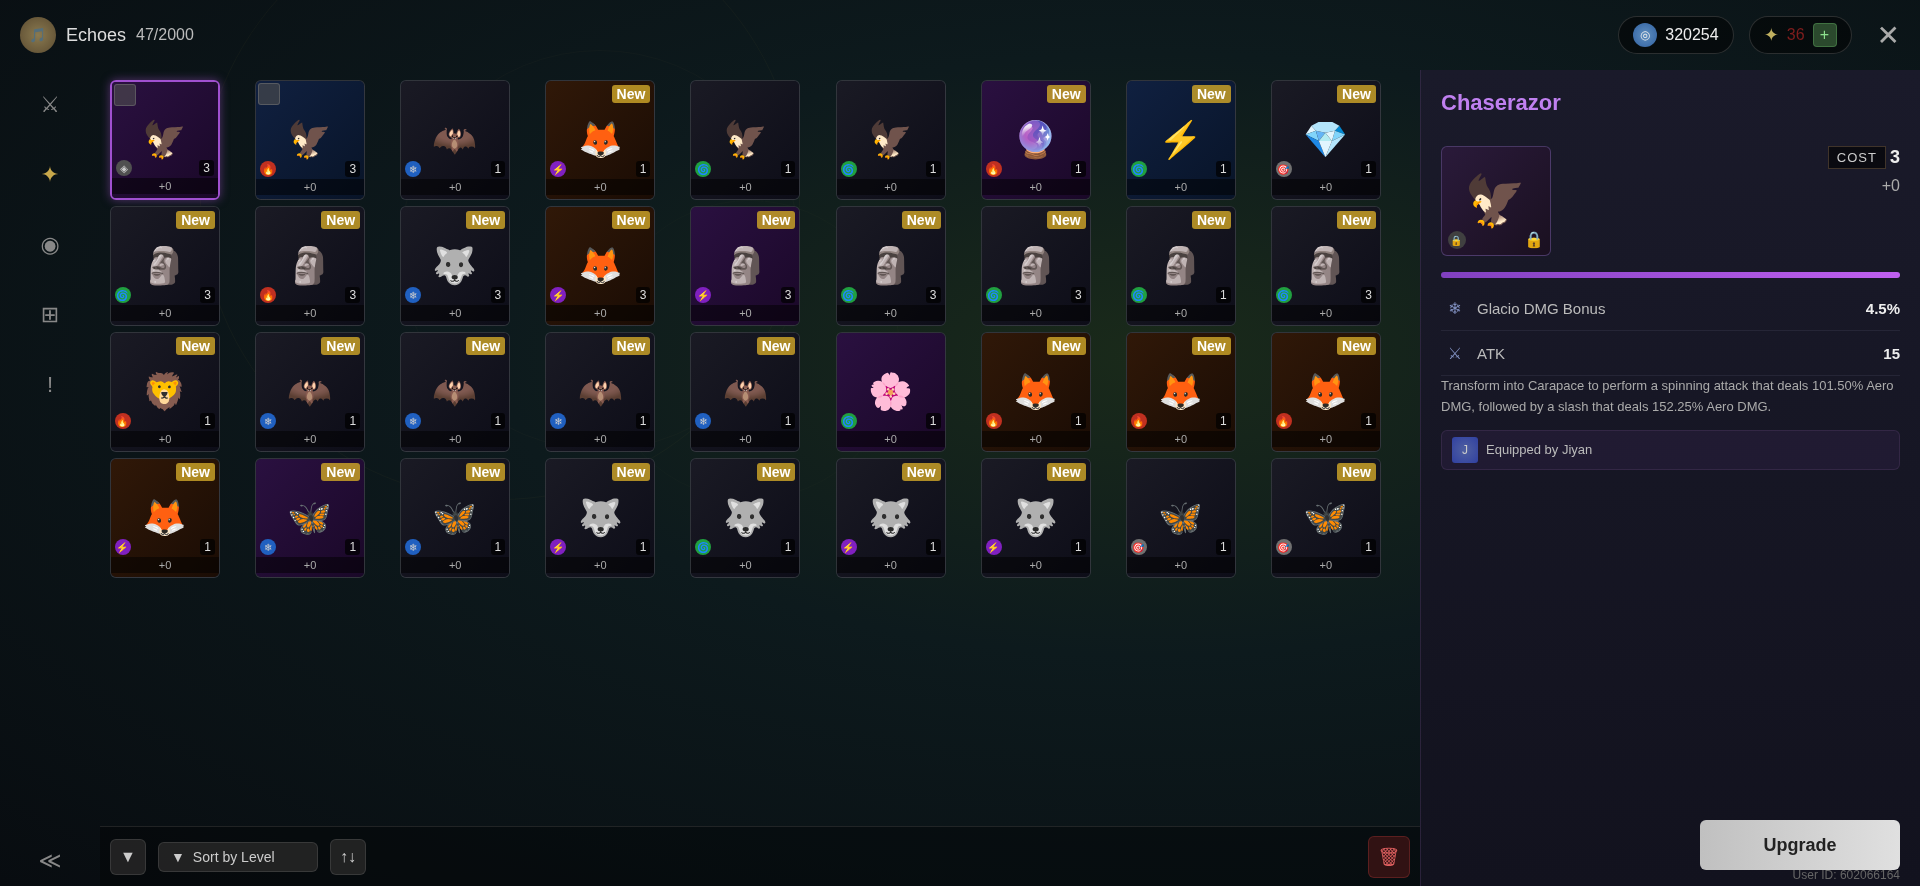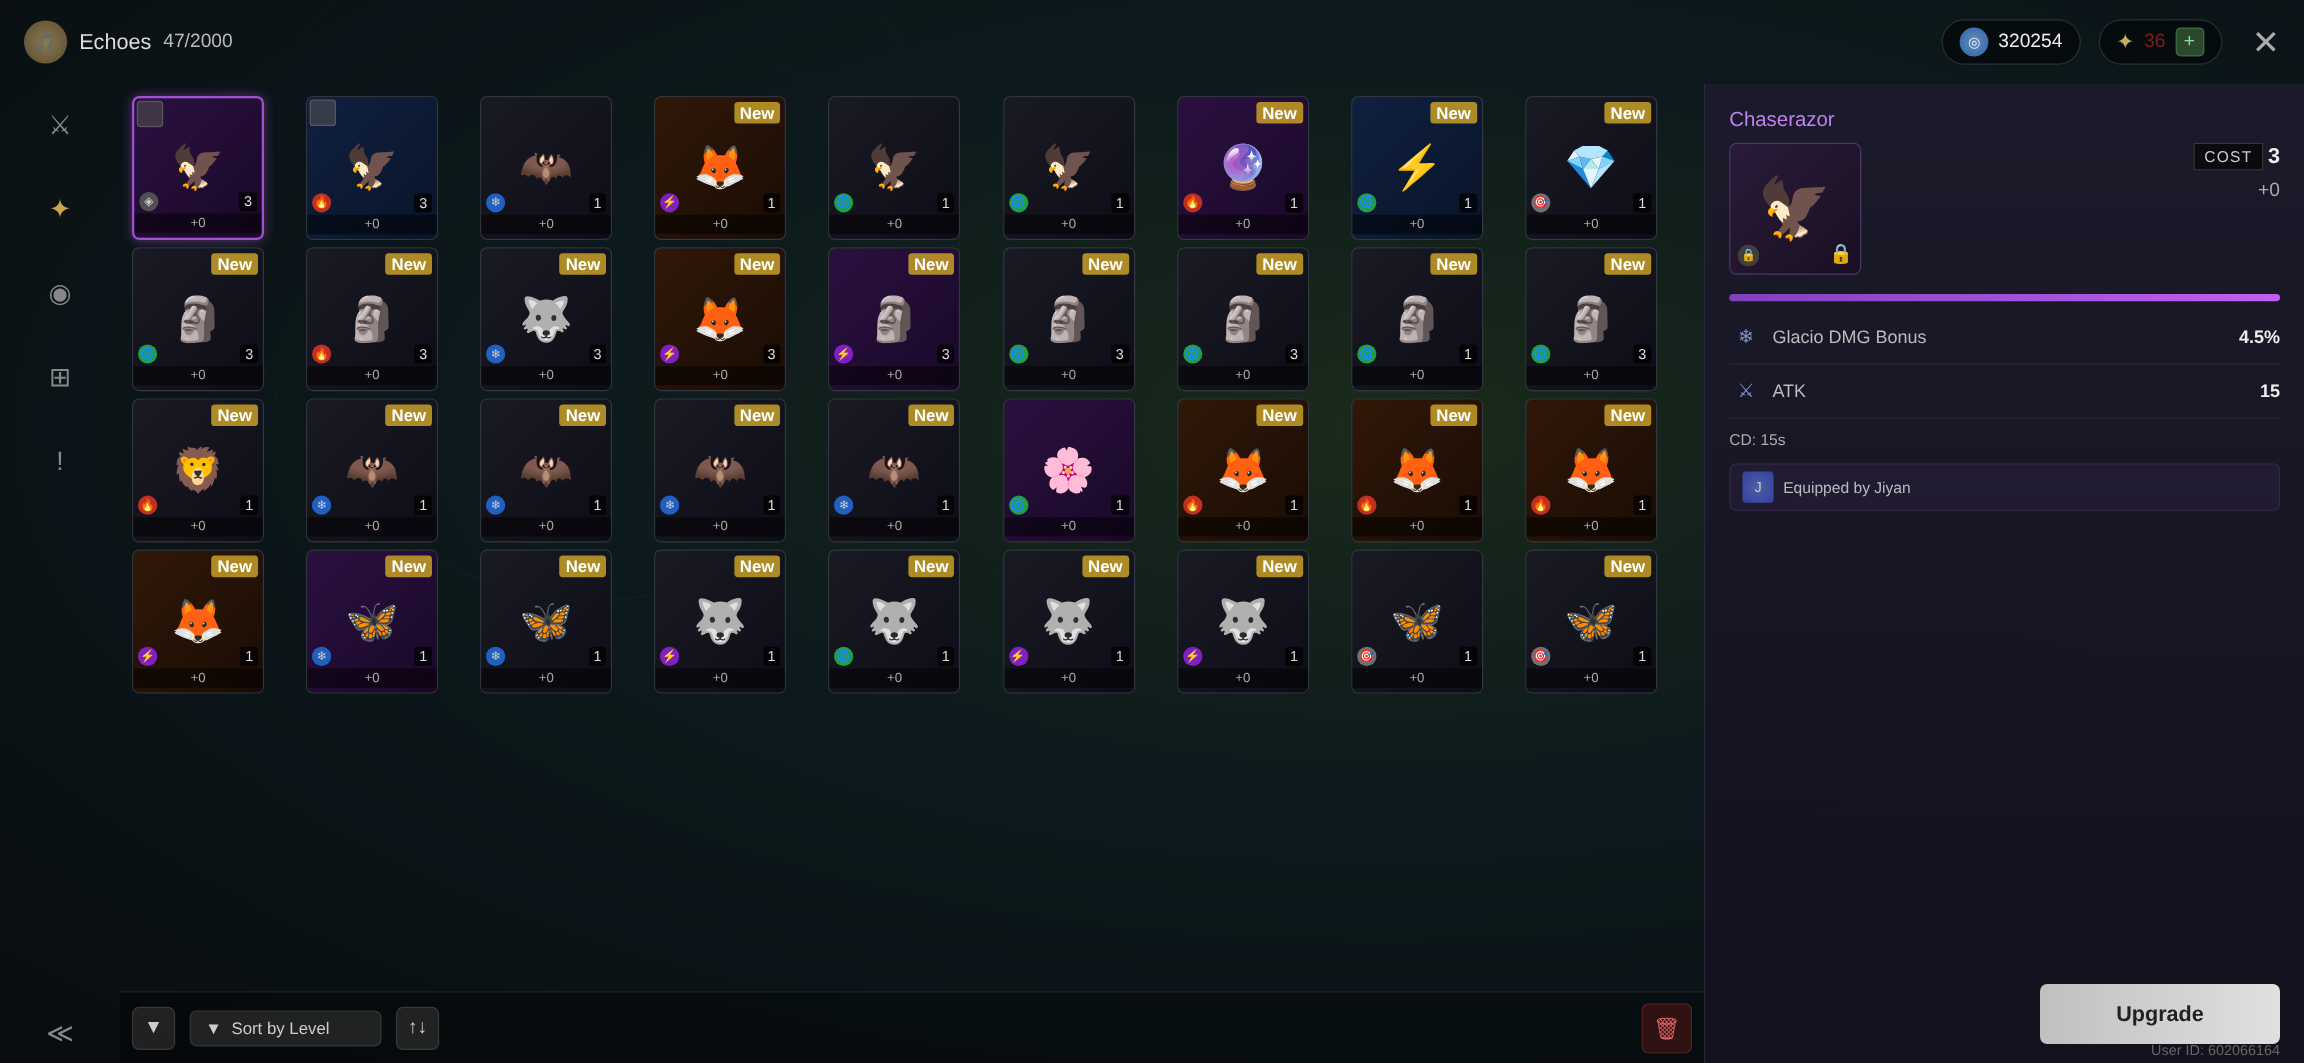--- a/index.html
+++ b/index.html
@@ -307,23 +307,23 @@
       top: 70px;
       right: 0;
       width: 500px;
       bottom: 0;
       background: linear-gradient(180deg, #1a1a2a 0%, #12121e 100%);
       border-left: 1px solid rgba(80,60,100,0.4);
       padding: 20px;
     }
     .panel-title {
       color: #c080f0;
-      font-size: 17px;
-      font-weight: normal;
-      margin-bottom: 9px;
+      font-size: 22px;
+      font-weight: bold;
+      margin-bottom: 30px;
     }
     .echo-detail-row {
       display: flex;
       gap: 16px;
       margin-bottom: 16px;
       align-items: flex-start;
     }
     .echo-detail-img {
       width: 110px;
       height: 110px;
@@ -803,21 +803,21 @@
     <div class="stat-name">Glacio DMG Bonus</div>
     <div class="stat-value">4.5%</div>
   </div>
 
   <div class="stat-row">
     <div class="stat-icon">⚔</div>
     <div class="stat-name">ATK</div>
     <div class="stat-value">15</div>
   </div>
 
-  <div class="cd-text">CD: 15s</div>
+  <div class="echo-skill-desc">Transform into Carapace to perform a spinning attack that deals 101.50% Aero DMG, followed by a slash that deals 152.25% Aero DMG.</div>
 
   <div class="equipped-row">
     <div class="equipped-portrait">J</div>
     <span class="equipped-text">Equipped by Jiyan</span>
   </div>
 
   <button class="upgrade-btn">Upgrade</button>
 
   <div class="user-id">User ID: 602066164</div>
 </div>

